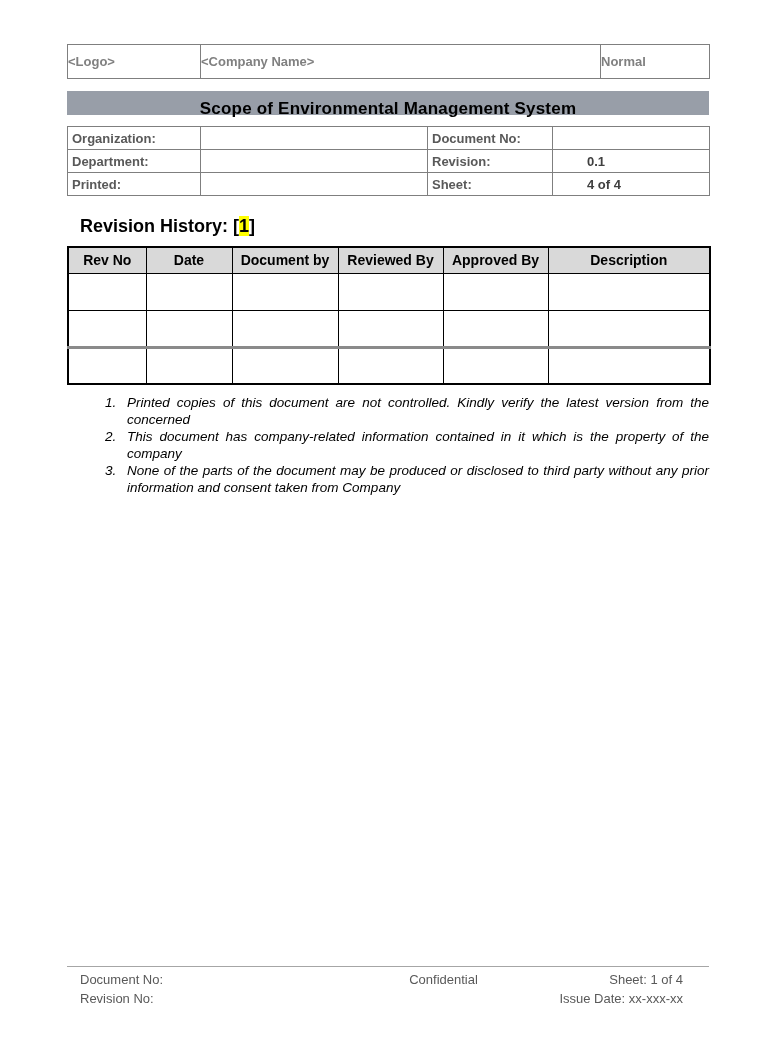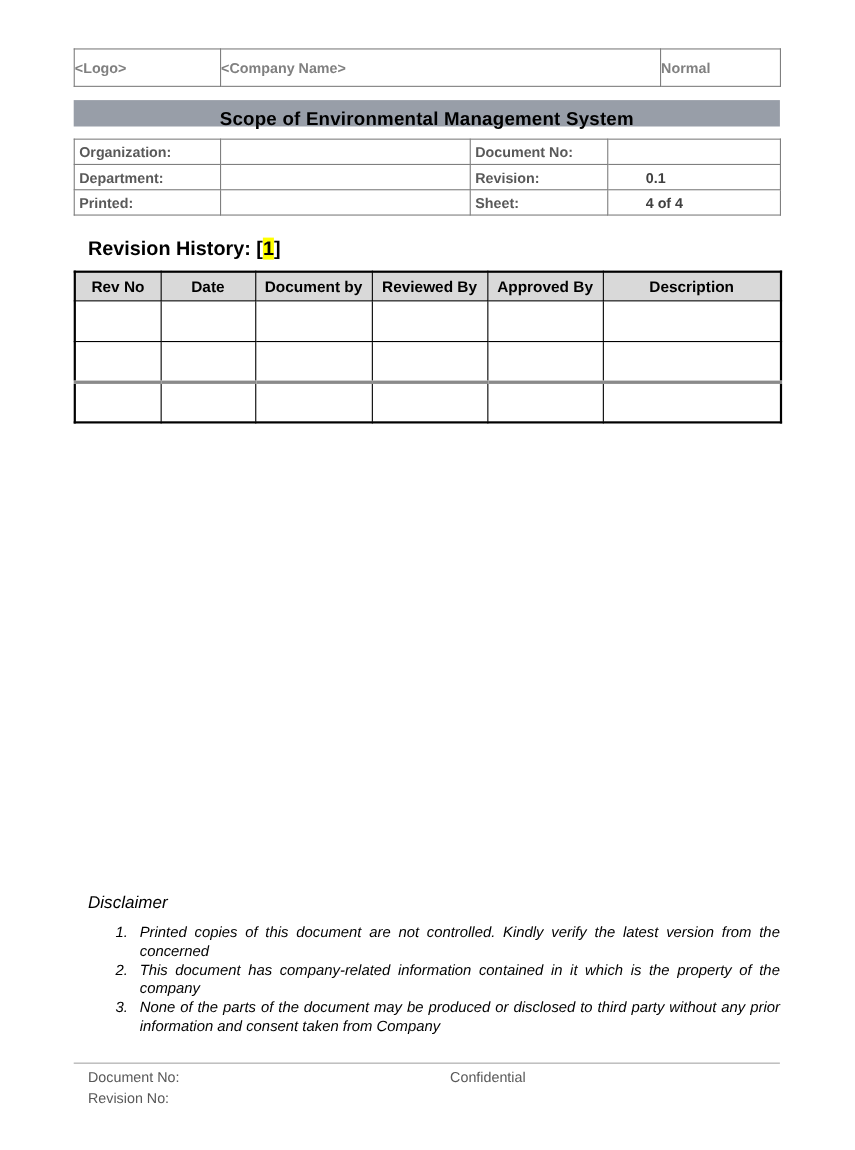--- a/index.html
+++ b/index.html
@@ -248,21 +248,20 @@
         <td></td>
             <td></td>
         <td></td>
             <td></td>
         <td></td>
             <td></td>
       </tr>
     </tbody>
       </table>
 
-    <div class="disclaimer-heading">Disclaimer</div>
     <div class="disclaimer-list">
       <div class="disc-item">
         <span class="disc-num">1.</span>
         <span class="disc-text">Printed copies of this document are not controlled. Kindly verify the latest version from the concerned</span>
       </div>
       <div class="disc-item">
         <span class="disc-num">2.</span>
         <span class="disc-text">This document has company-related information contained in it which is the property of the company</span>
       </div>
       <div class="disc-item">
@@ -274,14 +273,18 @@
   </div>
 
   <div class="footer">
     <div class="footer-left">
       <div class="line">Document No:</div>
       <div class="line">Revision No:</div>
     </div>
     <div class="footer-center">
       <div class="line">Confidential</div>
     </div>
+    <div class="footer-right">
+      <div class="line">Sheet: 1 of 4</div>
+      <div class="line">Issue Date: xx-xxx-xx</div>
+    </div>
   </div>
 </div>
 
 </body></html>

